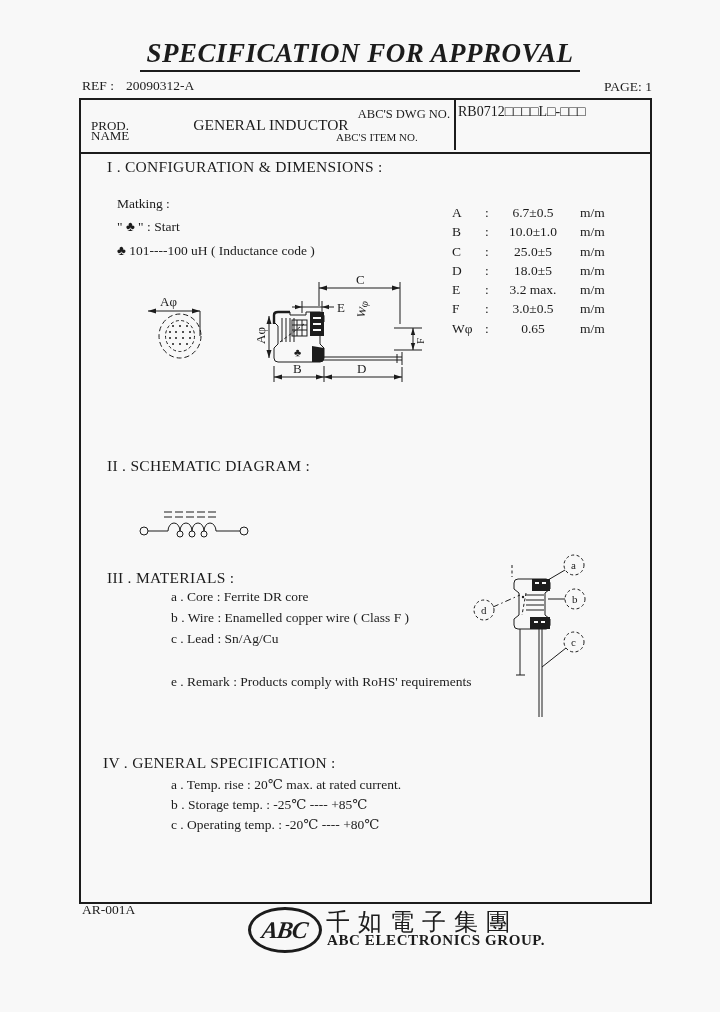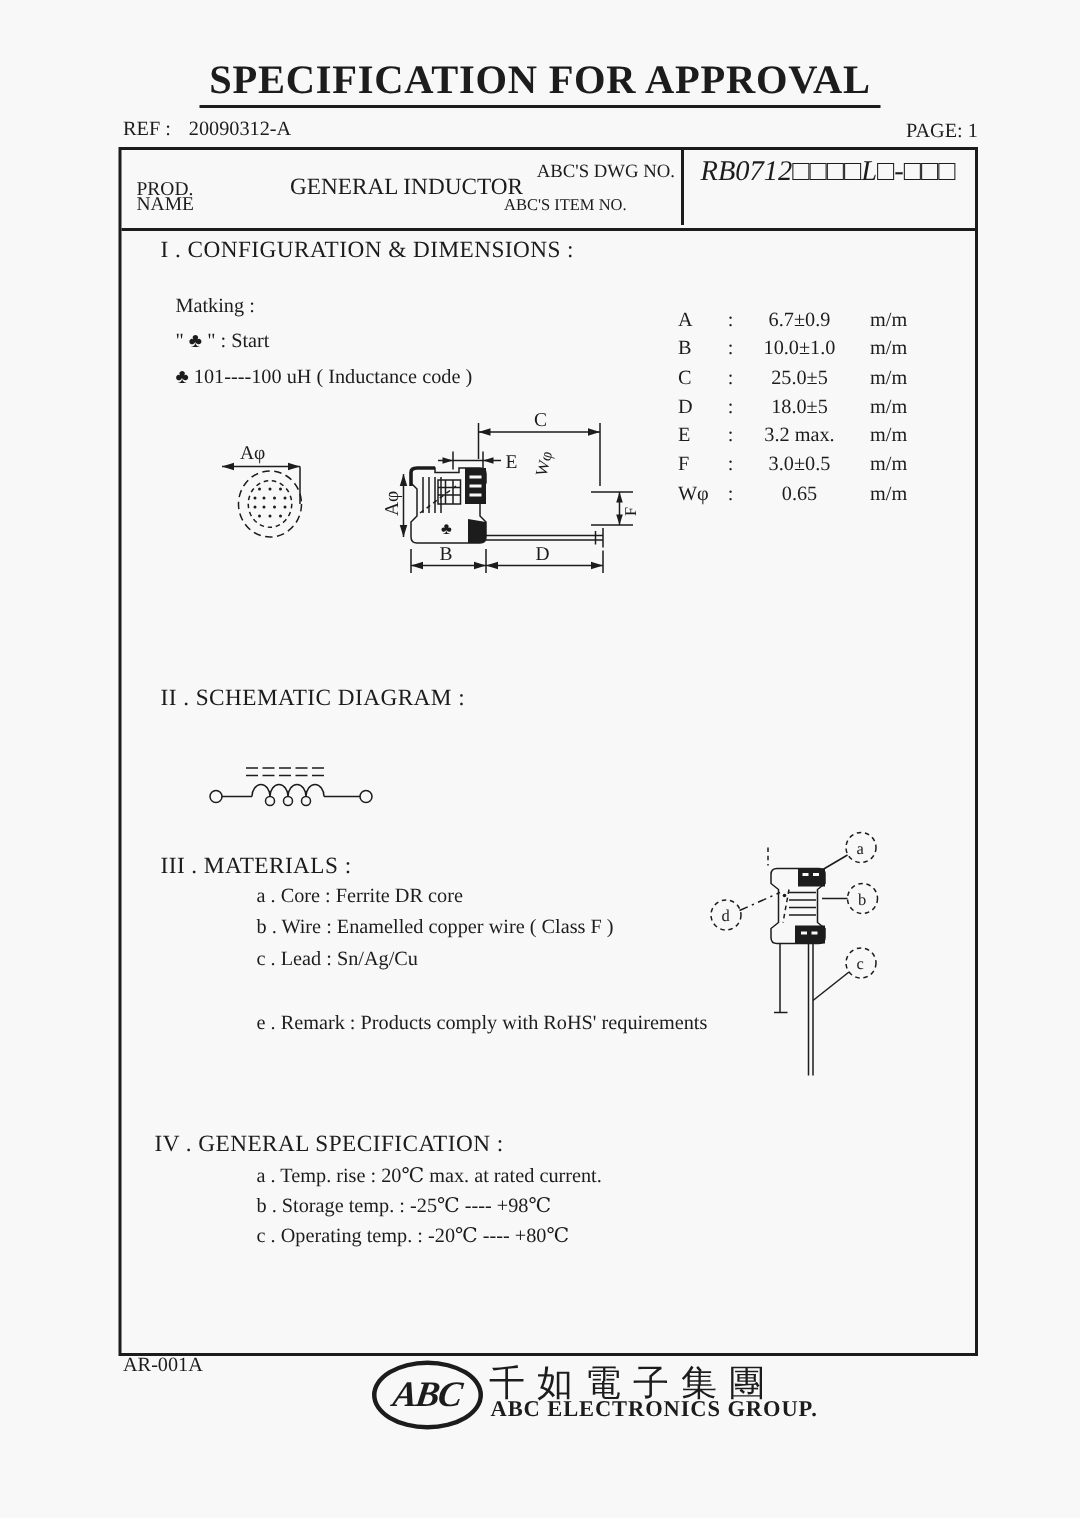--- a/index.html
+++ b/index.html
@@ -6,37 +6,37 @@
   .page {
     position:relative; width:720px; height:1012px; background:#f8f8f8;
     font-family:"Liberation Serif","DejaVu Serif","DejaVu Sans",serif;
     color:#1c1c1c; overflow:hidden;
   }
   .abs { position:absolute; }
   .doc-title {
     left:0; right:0; top:38px; text-align:center;
     font-size:27px; font-weight:bold; letter-spacing:0.5px;
   }
-  .doc-title span { display:inline-block; border-bottom:2px solid #1c1c1c; padding:0 6px 1px 6px; }
+  .doc-title span { display:inline-block; border-bottom:2px solid #1c1c1c; padding:0 6px 1px 6px;font-style:italic; }
   .ref-row { top:78px; left:82px; font-size:13.5px; }
   .ref-row .ref-val { margin-left:12px; }
   .page-no { top:79px; left:604px; font-size:13.5px; }
 
   .main-box {
     left:79px; top:98px; width:569px; height:802px;
     border:2px solid #1c1c1c;
   }
   .hdr-table { left:0; top:0; width:100%; height:52px; border-bottom:2px solid #1c1c1c; }
   .hdr-prod  { left:10px; top:18px;  font-size:13px; }
   .hdr-name  { left:10px; top:28px; font-size:13px;text-align:right; }
   .hdr-product { left:95px; top:16px; width:190px; text-align:center; font-size:15.5px; }
   .hdr-dwg   { left:255px; top:7px;  width:114px; text-align:right; font-size:12.5px; }
   .hdr-item  { left:255px; top:31px; width:114px; text-align:left; font-size:11px; }
   .hdr-div   { left:373px; top:0; width:2px; height:50px; background:#1c1c1c; }
-  .hdr-dwgval{ left:377px; top:4px; width:188px; text-align:center; font-size:19px;font-style:italic; }
+  .hdr-dwgval{ left:377px; top:4px; width:188px; text-align:left; font-size:14px; }
 
   .sec-heading { font-size:15.5px; letter-spacing:0.3px; }
   .h1 { left:26px; top:58px; }
   .h2 { left:26px; top:357px; }
   .h3 { left:26px; top:469px; }
   .h4 { left:22px; top:654px; }
 
   .mark-line { left:36px; font-size:13.5px; }
   .mk1 { top:96px; } .mk2 { top:119px; } .mk3 { top:143px; }
 
@@ -106,21 +106,21 @@
 
     <div class="abs sec-heading h1">I . CONFIGURATION &amp; DIMENSIONS :</div>
     <div class="abs mark-line mk1">Matking :</div>
     <div class="abs mark-line mk2">" ♣ " : Start</div>
     <div class="abs mark-line mk3">♣ 101----100 uH ( Inductance code )</div>
 
     <div class="abs dims">
       <div class="dim-row">
         <span class="dim-label">A</span>
           <span class="dim-sep">:</span>
-          <span class="dim-value">6.7±0.9</span>
+          <span class="dim-value">6.7±0.5</span>
           <span class="dim-unit">m/m</span>
       </div>
       <div class="dim-row">
         <span class="dim-label">B</span>
           <span class="dim-sep">:</span>
           <span class="dim-value">10.0±1.0</span>
           <span class="dim-unit">m/m</span>
       </div>
       <div class="dim-row">
         <span class="dim-label">C</span>
@@ -309,21 +309,21 @@
       <circle class="ln dash2" cx="110" cy="95" r="10"></circle>
       <text class="svgtxt-sm" x="107" y="99">c</text>
       <line class="ln" x1="102" y1="101" x2="78" y2="120"></line>
       <circle class="ln dash2" cx="20" cy="63" r="10"></circle>
       <text class="svgtxt-sm" x="17" y="67">d</text>
       <line class="ln dashdot" x1="29" y1="60" x2="56" y2="48"></line>
     </svg>
 
     <div class="abs sec-heading h4">IV . GENERAL SPECIFICATION :</div>
     <div class="abs item-line g0">a . Temp. rise : 20℃ max. at rated current.</div>
-    <div class="abs item-line g1">b . Storage temp. : -25℃ ---- +98℃</div>
+    <div class="abs item-line g1">b . Storage temp. : -25℃ ---- +85℃</div>
     <div class="abs item-line g2">c . Operating temp. : -20℃ ---- +80℃</div>
 
   </div>
 
   <div class="abs footer-code">AR-001A</div>
   <div class="abs logo-oval">
     <span class="logo-abc">ABC</span>
   </div>
   <div class="abs company-cn">千如電子集團</div>
   <div class="abs company-en">ABC ELECTRONICS GROUP.</div>

